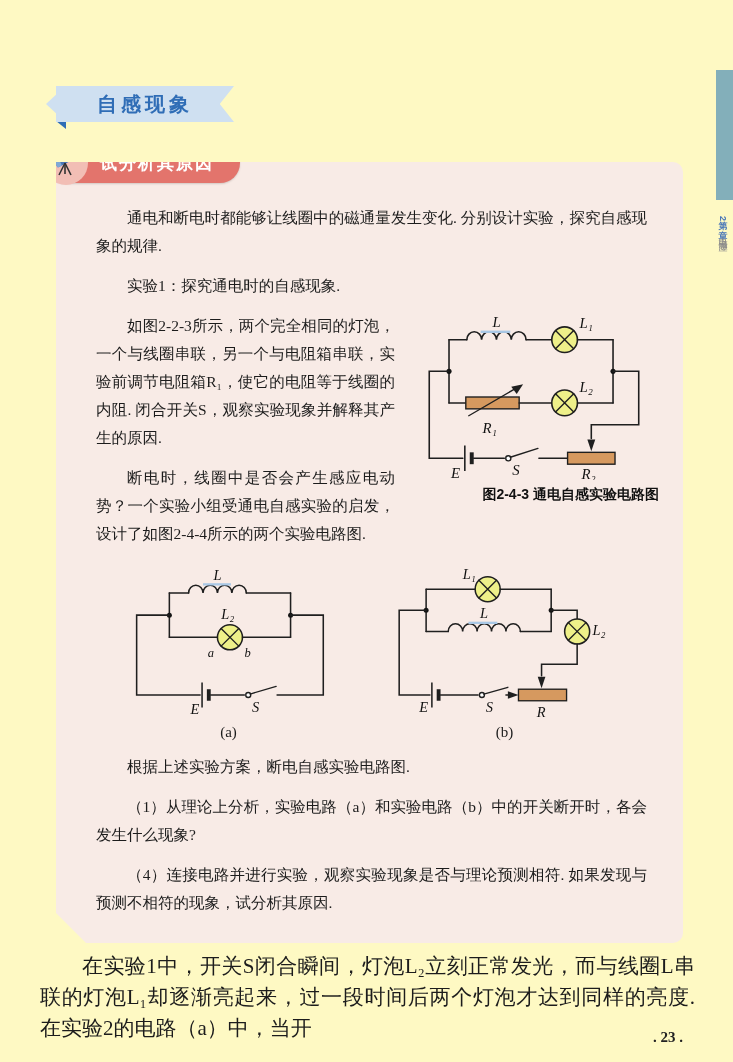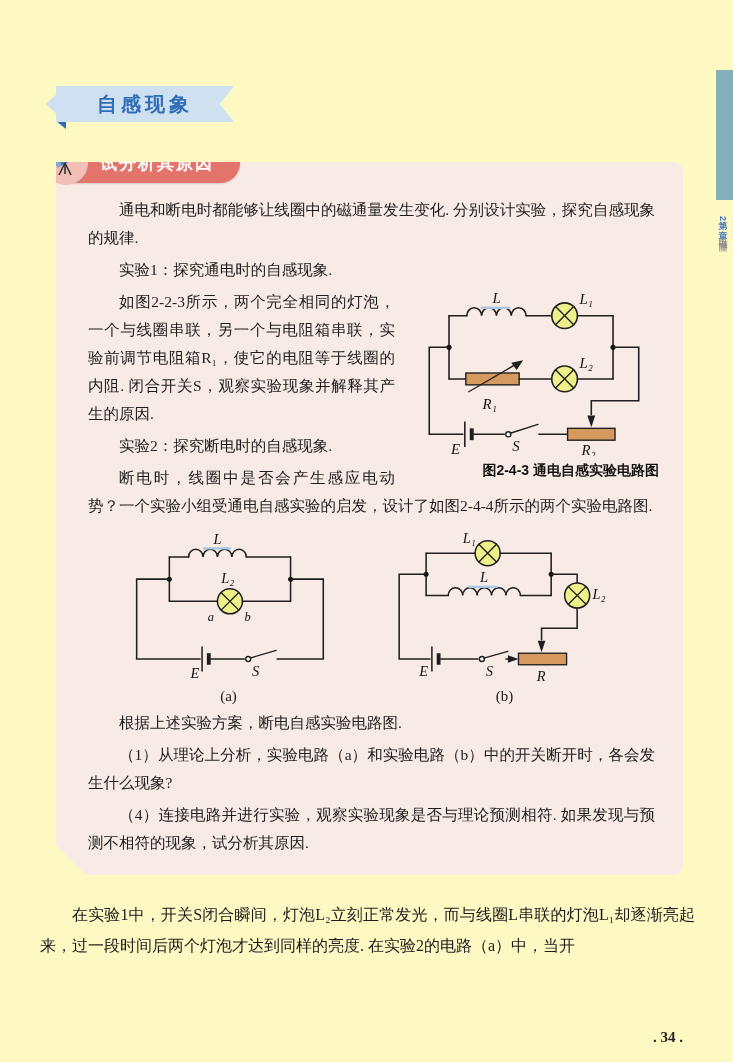--- a/index.html
+++ b/index.html
@@ -24,33 +24,33 @@
   
   .obox{position:relative;margin:40px 12px 0 16px;background:#f8ebe6;border-radius:10px;
     clip-path:polygon(0 0,100% 0,100% 100%,30px 100%,0 calc(100% - 30px));
     padding:30px 24px 14px 28px;}
   .badge{position:absolute;top:-19px;left:-10px;display:flex;align-items:center;
     background:#e3746c;border-radius:22px;height:40px;padding:0 26px 0 0;box-shadow:0 1px 2px rgba(0,0,0,.15);}
   .badge-icon{width:44px;height:44px;border-radius:50%;background:#f2beb5;display:flex;
     align-items:center;justify-content:center;margin-right:10px;position:relative;left:-2px;top:0;}
   .badge-label{color:#fff;font-family:"Liberation Sans",sans-serif;font-weight:bold;
     font-size:17px;letter-spacing:2px;}
-  .obox p{margin:4px;text-indent:2em;font-size:15.5px;line-height:28px;text-align:justify;}
+  .obox p{margin:12px;text-indent:2em;font-size:15.5px;line-height:28px;text-align:justify;}
 
   .fig243{float:right;width:252px;margin:2px 0 4px 12px;text-align:center;}
   .fig-caption{text-align:right;font-family:"Liberation Sans",sans-serif;font-weight:600;
     font-size:14px;color:#111;margin-top:2px;}
   .clear{clear:both;}
 
   .fig244-row{display:flex;justify-content:center;align-items:flex-end;gap:34px;margin-top:8px;}
   .circuit{text-align:center;}
   .sub-label{font-size:15px;margin-top:0;}
   .fig244-cap{margin-top:6px;}
 
-  .footer-para{margin:24px 0 0;font-size:16px;line-height:31px;text-align:justify;text-indent:2em;}
+  .footer-para{margin:8px 0 0;font-size:21px;line-height:31px;text-align:justify;text-indent:2em;}
 
   .page-number{position:absolute;right:50px;bottom:16px;font-size:15px;font-weight:bold;color:#222;}
 
   .side-tab{position:absolute;right:0;top:70px;width:17px;height:130px;background:#83afba;}
   .side-text{position:absolute;right:4px;top:214px;writing-mode:vertical-rl;
     font-family:"Liberation Sans",sans-serif;font-size:9px;letter-spacing:2px;color:#8a8a8a;}
   .side-text .chap{color:#4a77b8;font-weight:bold;}
 
   
   .wire{stroke:#1f1f1f;stroke-width:1.6;fill:none;stroke-linecap:round;}
@@ -141,21 +141,20 @@
           <text class="clabel" x="172" y="79">L₂</text>
           <text class="clabel" x="74" y="120">R₁</text>
           <text class="clabel" x="174" y="167">R₂</text>
           <text class="clabel" x="42" y="166">E</text>
           <text class="clabel" x="104" y="163">S</text>
         </svg>
         <div class="fig-caption">图2-4-3  通电自感实验电路图</div>
       </div>
 
       <p>如图2-2-3所示，两个完全相同的灯泡，一个与线圈串联，另一个与电阻箱串联，实验前调节电阻箱R₁，使它的电阻等于线圈的内阻. 闭合开关S，观察实验现象并解释其产生的原因.</p>
-      <p>实验2：探究断电时的自感现象.</p>
       <p>断电时，线圈中是否会产生感应电动势？一个实验小组受通电自感实验的启发，设计了如图2-4-4所示的两个实验电路图.</p>
       <div class="clear"></div>
 
       <div class="fig244-row">
         <div class="circuit">
           <svg width="232" height="152" viewBox="0 0 240 158">
             <path class="wire" d="M58,26 H78"></path>
             <path class="wire" d="M78,26 a7.5,8 0 0 1 15,0 a7.5,8 0 0 1 15,0 a7.5,8 0 0 1 15,0 a7.5,8 0 0 1 15,0"></path>
             <path class="wire" d="M138,26 H184"></path>
             <path class="wire" d="M58,26 V72 M184,26 V72"></path>
@@ -222,14 +221,14 @@
       </div>
 
       <p>根据上述实验方案，断电自感实验电路图.</p>
       <p>（1）从理论上分析，实验电路（a）和实验电路（b）中的开关断开时，各会发生什么现象?</p>
       <p>（4）连接电路并进行实验，观察实验现象是否与理论预测相符. 如果发现与预测不相符的现象，试分析其原因.</p>
     </div>
 
     <p class="footer-para">在实验1中，开关S闭合瞬间，灯泡L₂立刻正常发光，而与线圈L串联的灯泡L₁却逐渐亮起来，过一段时间后两个灯泡才达到同样的亮度. 在实验2的电路（a）中，当开</p>
   </div>
 
-  <div class="page-number">. 34 .</div>
+  <div class="page-number">. 23 .</div>
 </div>
 
 </body></html>

